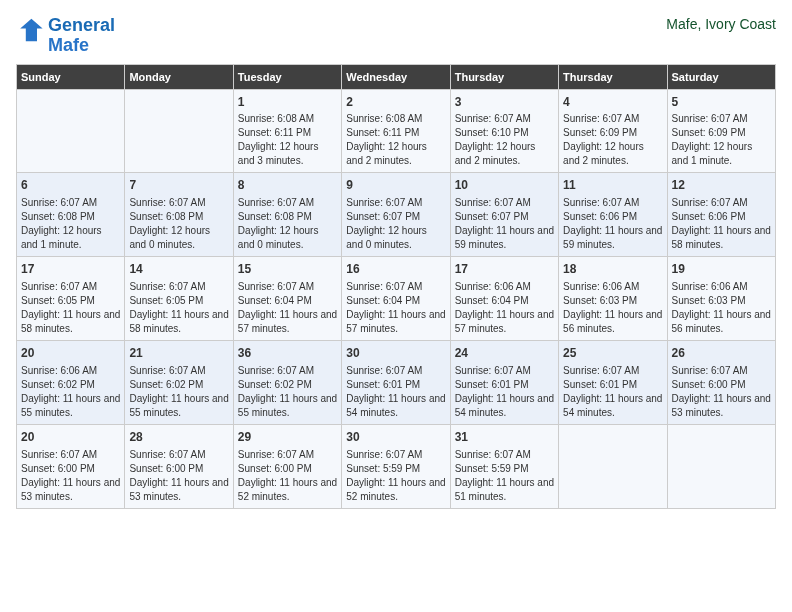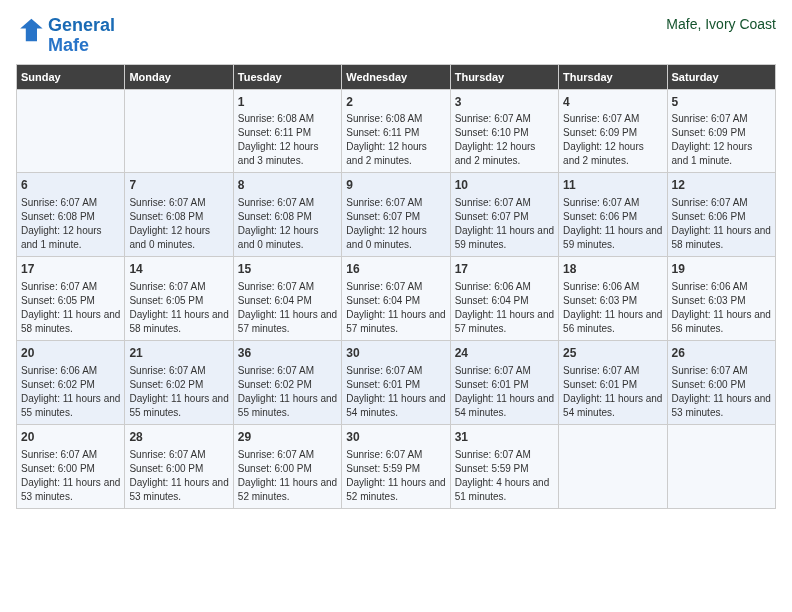--- a/index.html
+++ b/index.html
@@ -305,19 +305,19 @@
         <td>
           <span class="day-num">30</span>
           <div>Sunrise: 6:07 AM</div>
           <div>Sunset: 5:59 PM</div>
           <div>Daylight: 11 hours and 52 minutes.</div>
         </td>
         <td>
           <span class="day-num">31</span>
           <div>Sunrise: 6:07 AM</div>
           <div>Sunset: 5:59 PM</div>
-          <div>Daylight: 4 hours and 51 minutes.</div>
+          <div>Daylight: 11 hours and 51 minutes.</div>
         </td>
         <td class="empty"></td>
         <td class="empty"></td>
       </tr>
     </tbody>
 </table>
 
 </body></html>

